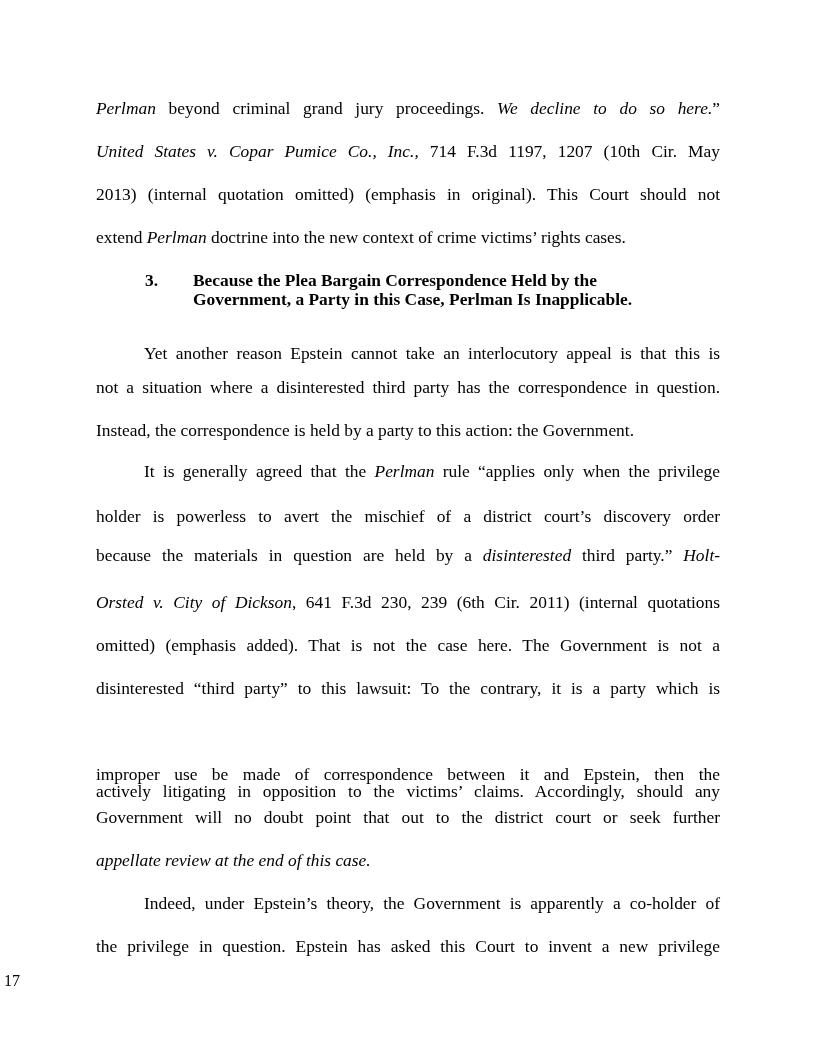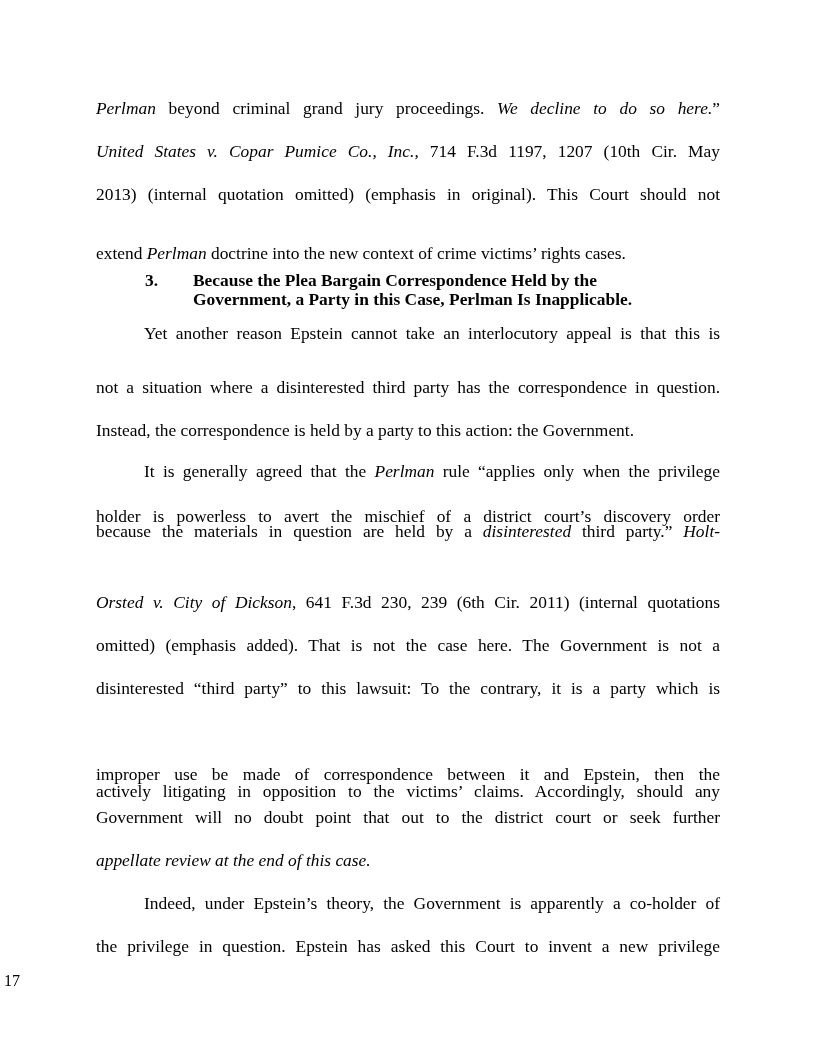--- a/index.html
+++ b/index.html
@@ -17,38 +17,38 @@
   i { font-style: italic; }
 </style>
 </head>
 <body>
 
 <div class="page">
   <div id="lines-top">
       <div class="line just" style="top: 97px;"><i>Perlman</i><span> beyond criminal grand jury proceedings. </span><i>We decline to do so here.</i><span>”</span></div>
       <div class="line just" style="top: 140px;"><i>United States v. Copar Pumice Co., Inc.,</i><span> 714 F.3d 1197, 1207 (10th Cir. May</span></div>
       <div class="line just" style="top: 183px;"><span>2013) (internal quotation omitted) (emphasis in original).  This Court should not</span></div>
-      <div class="line" style="top: 242px;"><span>extend </span><i>Perlman</i><span> doctrine into the new context of crime victims’ rights cases.</span></div>
+      <div class="line" style="top: 226px;"><span>extend </span><i>Perlman</i><span> doctrine into the new context of crime victims’ rights cases.</span></div>
     </div>
 
   <div class="heading" style="top:271px;">
     <span class="num">3.</span>
     <span class="txt">Because the Plea Bargain Correspondence Held by the</span>
   </div>
   <div class="heading" style="top:290px;">
     <span class="txt">Government, a Party in this Case, Perlman Is Inapplicable.</span>
   </div>
 
   <div id="lines-body">
-      <div class="line just indent" style="top: 322px;"><span>Yet another reason Epstein cannot take an interlocutory appeal is that this is</span></div>
+      <div class="line just indent" style="top: 342px;"><span>Yet another reason Epstein cannot take an interlocutory appeal is that this is</span></div>
       <div class="line just" style="top: 376px;"><span>not a situation where a disinterested third party has the correspondence in question.</span></div>
       <div class="line" style="top: 419px;"><span>Instead, the correspondence is held by a party to this action: the Government.</span></div>
       <div class="line just indent" style="top: 460px;"><span>It is generally agreed that the </span><i>Perlman</i><span> rule “applies only when the privilege</span></div>
       <div class="line just" style="top: 505px;"><span>holder is powerless to avert the mischief of a district court’s discovery order</span></div>
-      <div class="line just" style="top: 520px;"><span>because the materials in question are held by a </span><i>disinterested</i><span> third party.”  </span><i>Holt-</i></div>
+      <div class="line just" style="top: 544px;"><span>because the materials in question are held by a </span><i>disinterested</i><span> third party.”  </span><i>Holt-</i></div>
       <div class="line just" style="top: 591px;"><i>Orsted v. City of Dickson</i><span>, 641 F.3d 230, 239 (6th Cir. 2011)  (internal quotations</span></div>
       <div class="line just" style="top: 634px;"><span>omitted) (emphasis added).  That is not the case here.  The Government is not a</span></div>
       <div class="line just" style="top: 677px;"><span>disinterested “third party” to this lawsuit:  To the contrary, it is a party which is</span></div>
       <div class="line just" style="top: 756px; margin-top: 24px;"><span>actively litigating in opposition to the victims’ claims.  Accordingly, should any</span></div>
       <div class="line just" style="top: 763px;"><span>improper use be made of correspondence between it and Epstein, then the</span></div>
       <div class="line just" style="top: 806px;"><span>Government will no doubt point that out to the district court or seek further</span></div>
       <div class="line" style="top: 849px; font-style: italic;"><span>appellate review at the end of this case.</span></div>
       <div class="line just indent" style="top: 892px;"><span>Indeed, under Epstein’s theory, the Government is apparently a co-holder of</span></div>
       <div class="line just" style="top: 935px;"><span>the privilege in question.   Epstein has asked this Court to invent a new privilege</span></div>
     </div>

